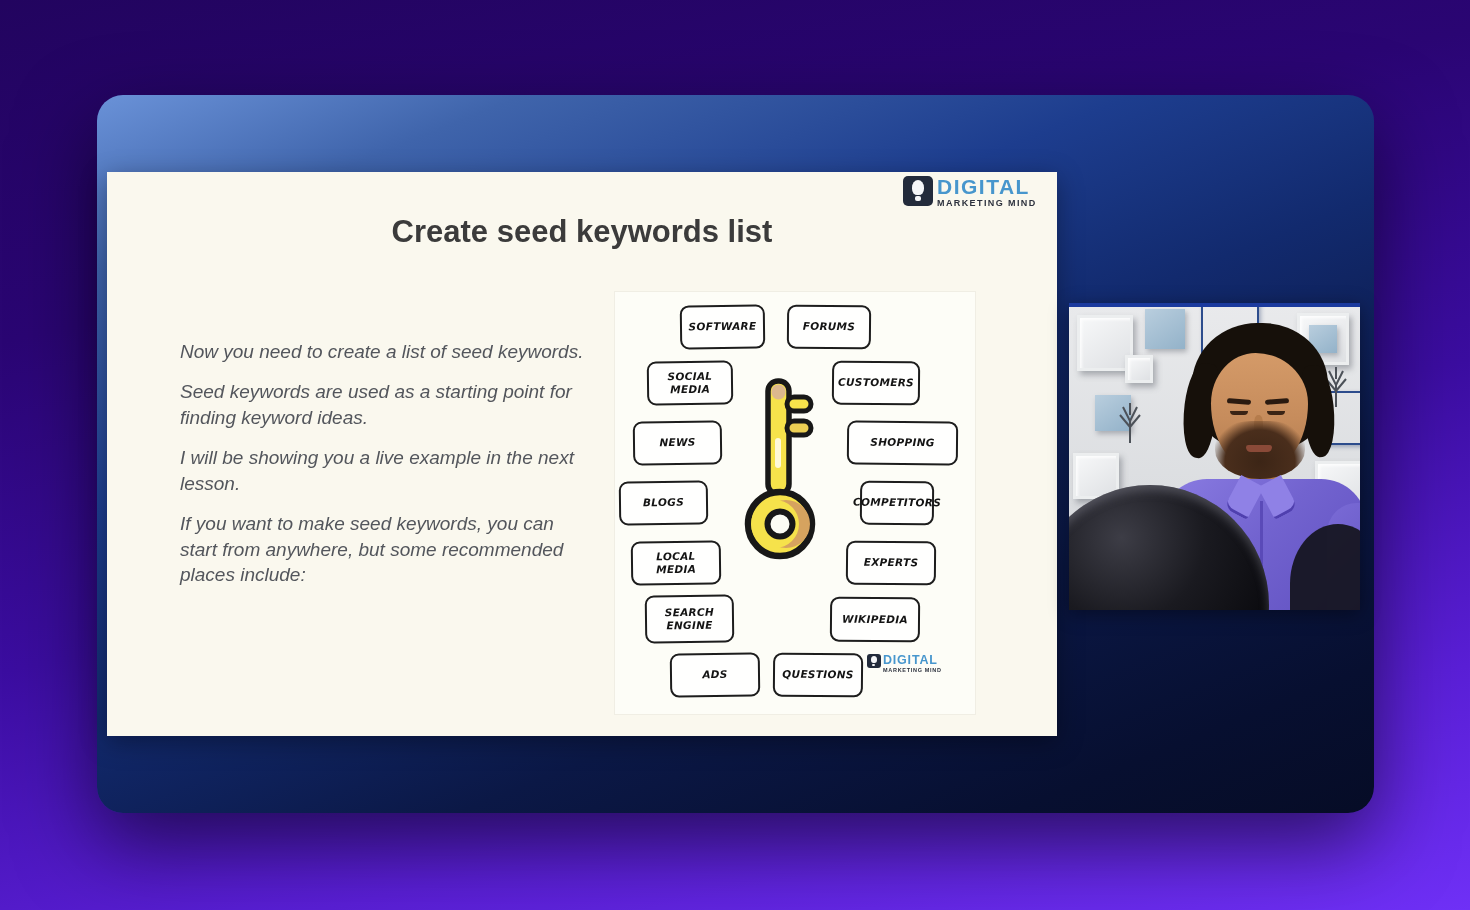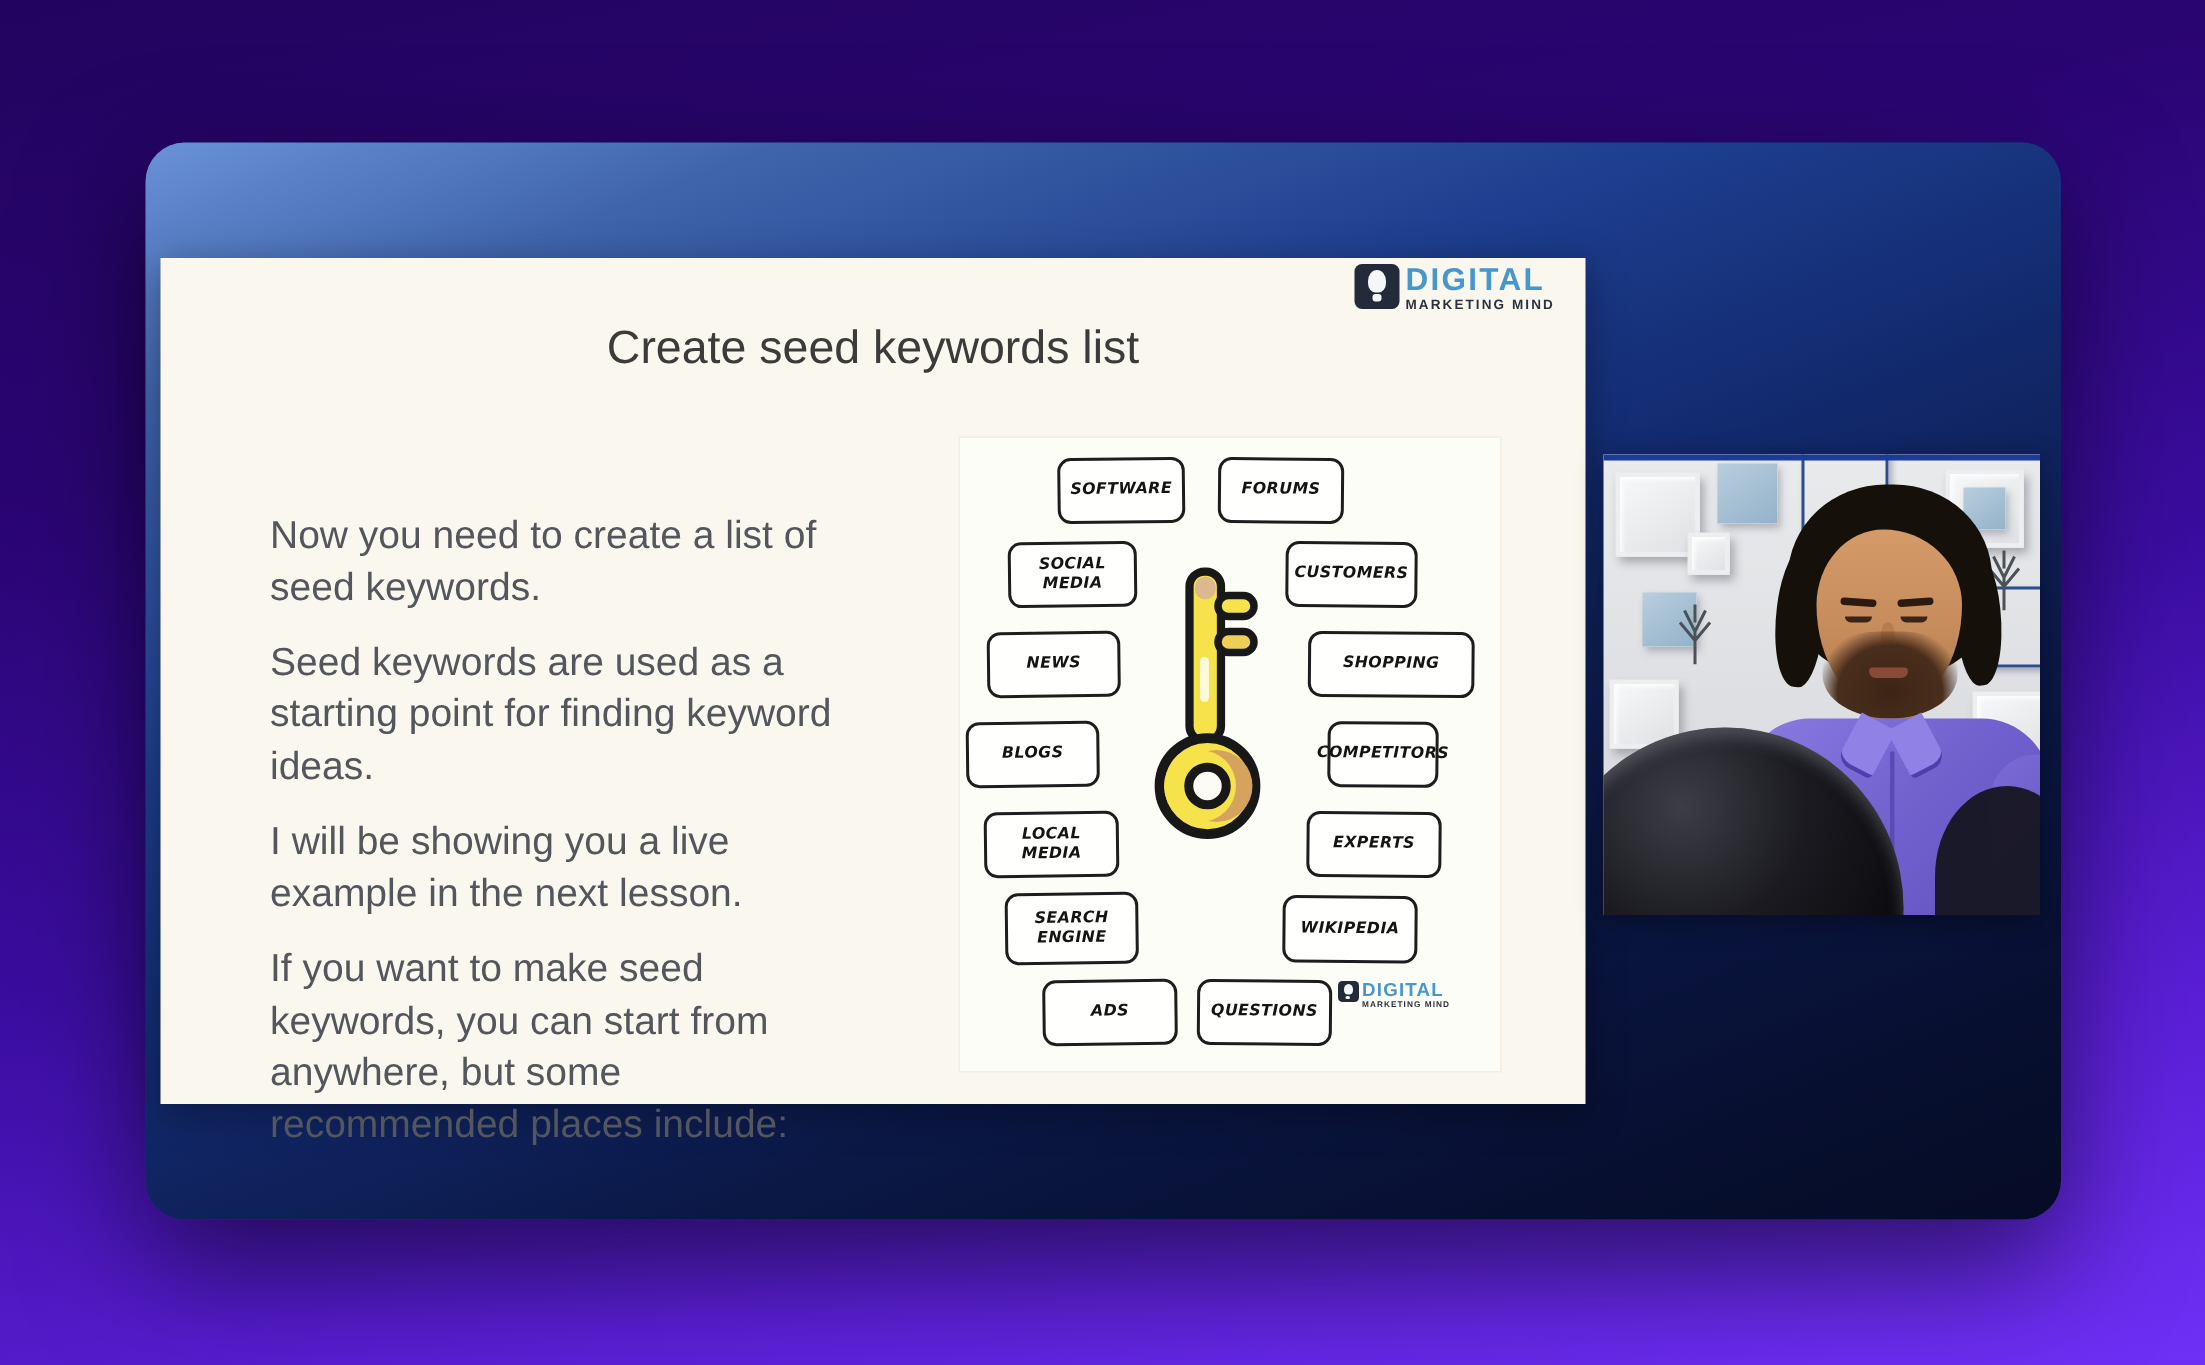--- a/index.html
+++ b/index.html
@@ -15,25 +15,25 @@
     box-shadow:0 6px 24px rgba(0,0,0,.35);}
   .slide-logo{position:absolute;left:796px;top:4px;display:flex;align-items:flex-start;}
   .logo-icon{width:30px;height:30px;background:#232b3b;border-radius:5px;position:relative;flex:0 0 auto;}
   .logo-icon::before{content:"";position:absolute;left:9px;top:4px;width:12px;height:15px;background:#f5f6f8;
     border-radius:50% 50% 42% 42%;}
   .logo-icon::after{content:"";position:absolute;left:12px;top:20px;width:6px;height:5px;background:#f5f6f8;border-radius:2px;}
   .logo-words{margin-left:4px;line-height:1;}
   .logo-top{font-size:21px;font-weight:bold;color:#4796cd;letter-spacing:1.5px;}
   .logo-bottom{font-size:9px;font-weight:bold;color:#2c313d;letter-spacing:1.4px;margin-top:2px;}
   .slide-title{position:absolute;left:0;top:42px;width:100%;margin:0;text-align:center;
-    font-size:31px;font-weight:normal;color:#3b3b3b;}
+    font-size:31px;font-weight:bold;color:#3b3b3b;}
   .body-text{position:absolute;left:73px;top:167px;width:404px;}
-  .body-text p{margin:0 0 15px 0;font-size:26px;line-height:1.34;color:#53565c;}
-  
-  .diagram{position:absolute;left:533px;top:120px;width:360px;height:422px;background:#fdfdf7;
+  .body-text p{margin:0 0 15px 0;font-size:19px;line-height:1.34;color:#53565c;font-style:italic;}
+  
+  .diagram{position:absolute;left:508px;top:120px;width:360px;height:422px;background:#fdfdf7;
     box-shadow:0 0 0 1px rgba(0,0,0,.04);}
   .d-box{position:absolute;display:flex;align-items:center;justify-content:center;text-align:center;
     box-sizing:border-box;background:#fffffe;border:2.5px solid #1d1d1d;border-radius:9px;
     font-size:10.5px;font-weight:bold;font-style:italic;letter-spacing:.3px;line-height:1.25;color:#141414;
     font-family:"DejaVu Sans",sans-serif;padding:2px 3px;}
   .d-box:nth-child(odd){transform:rotate(-.7deg);}
   .d-box:nth-child(even){transform:rotate(.5deg);}
   .key-svg{position:absolute;left:126px;top:84px;}
   .center-q{position:absolute;left:110px;top:277px;width:112px;text-align:center;
     font-size:14.5px;font-weight:bold;color:#1c1c1c;line-height:1.15;}

